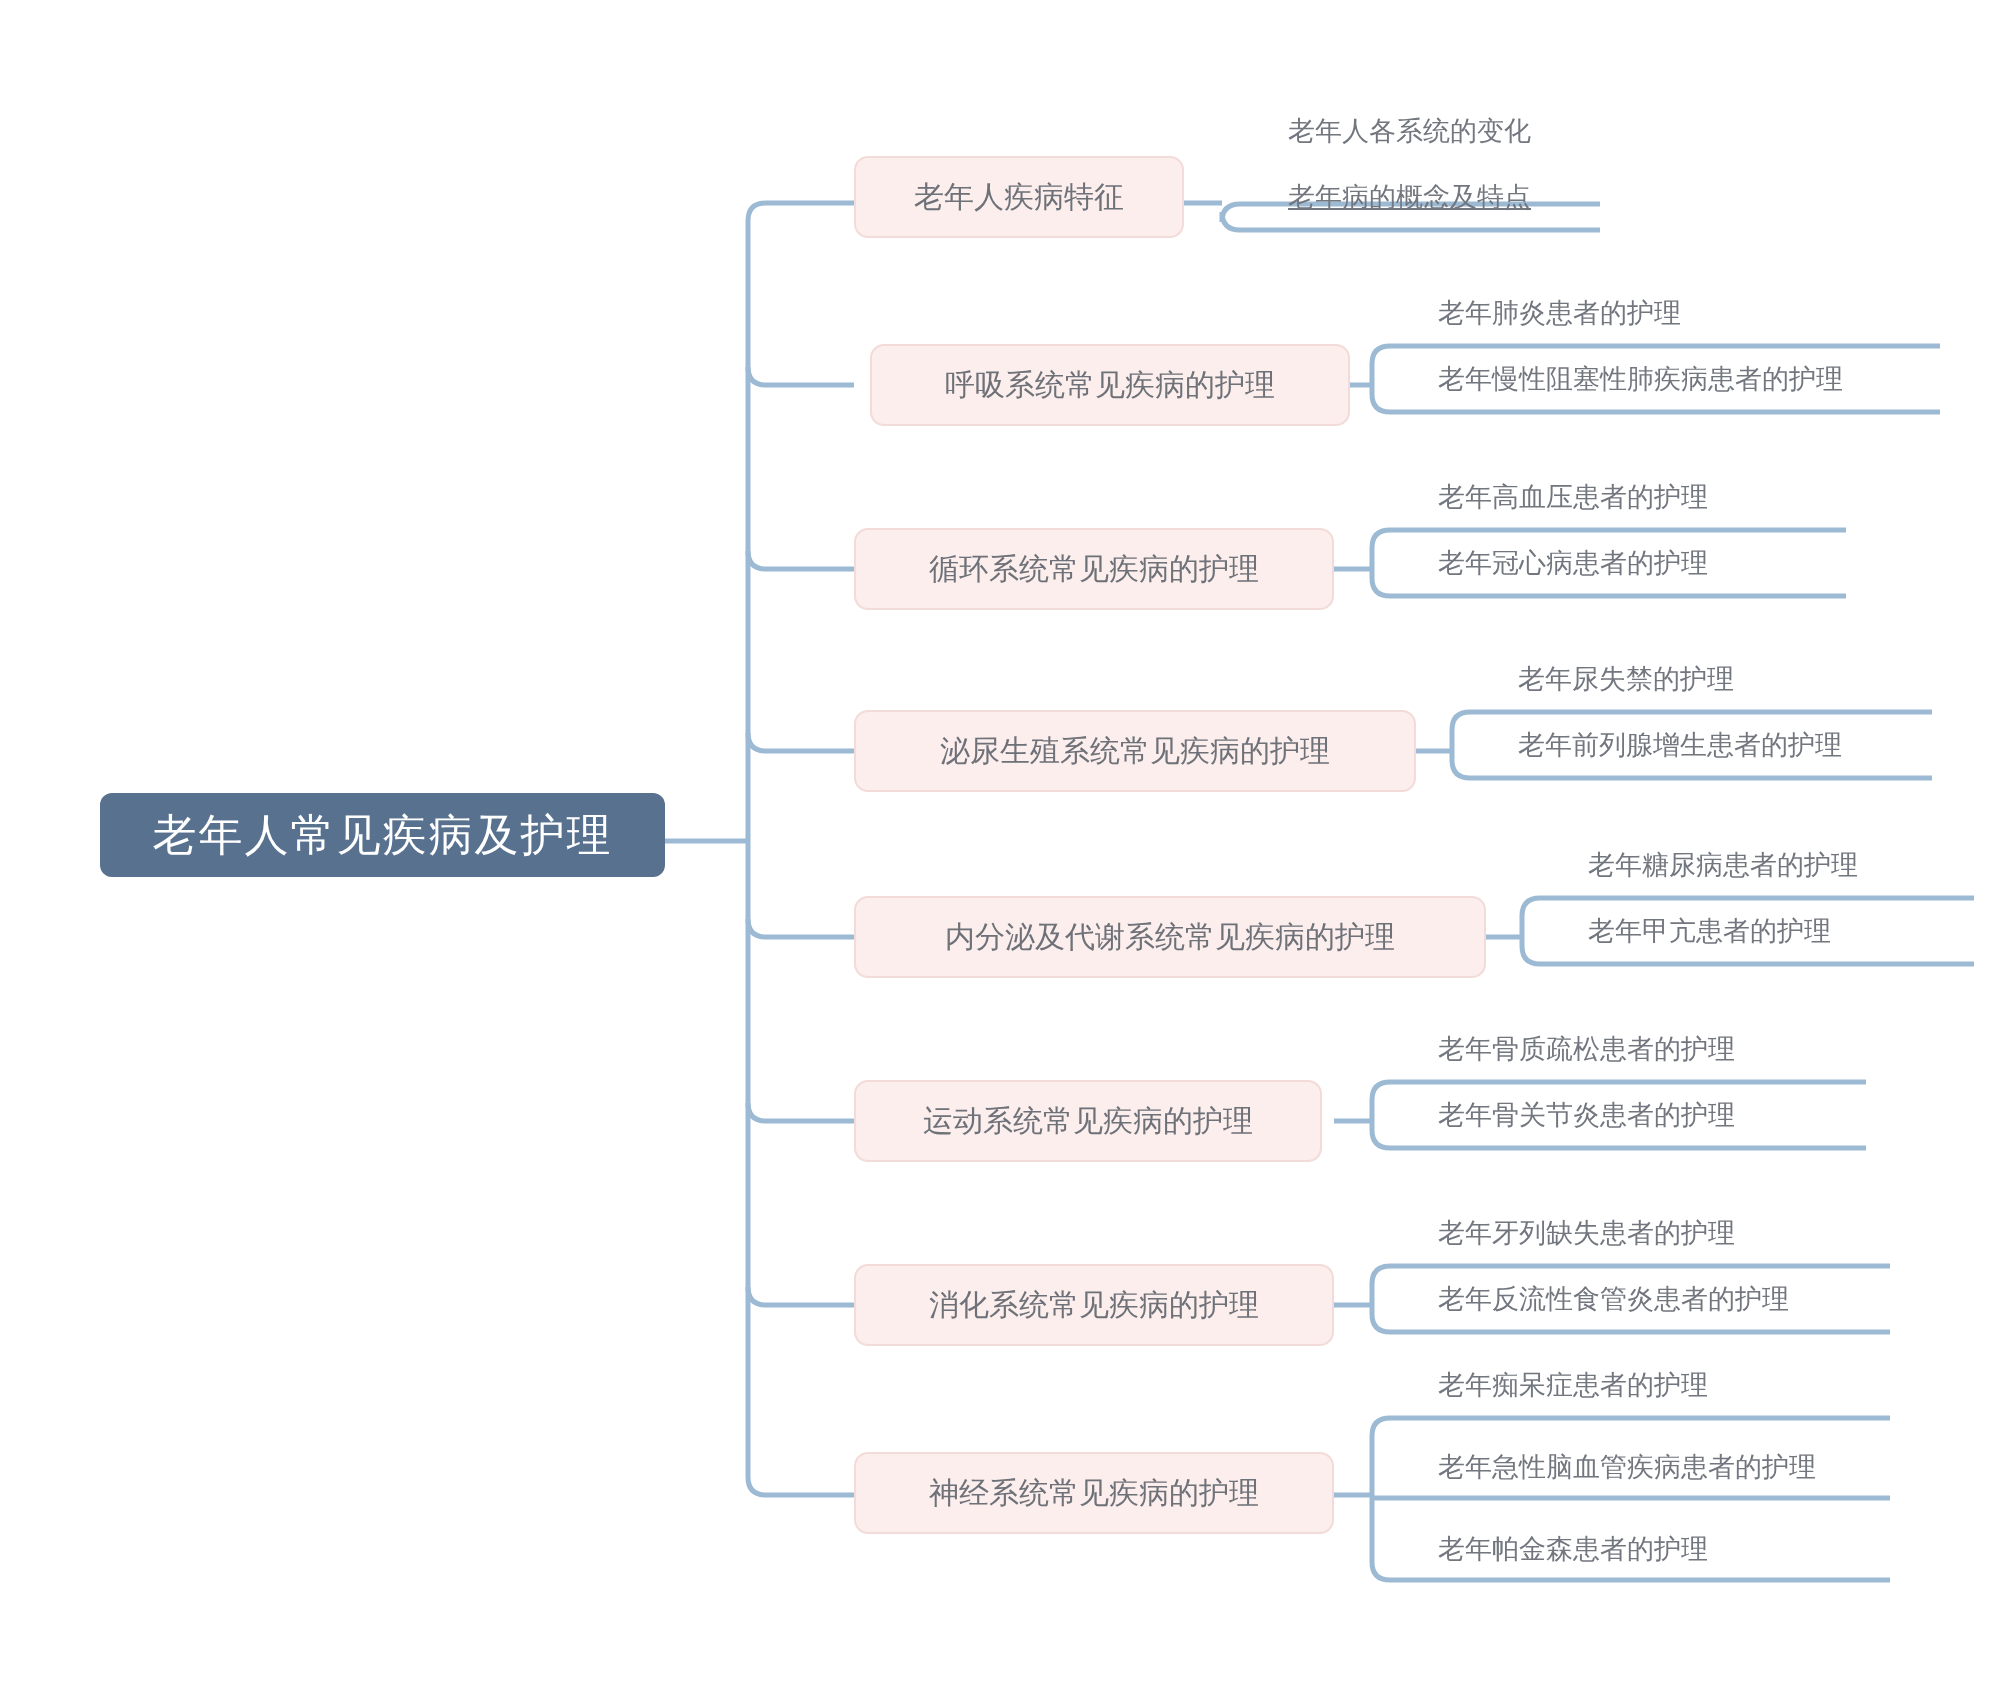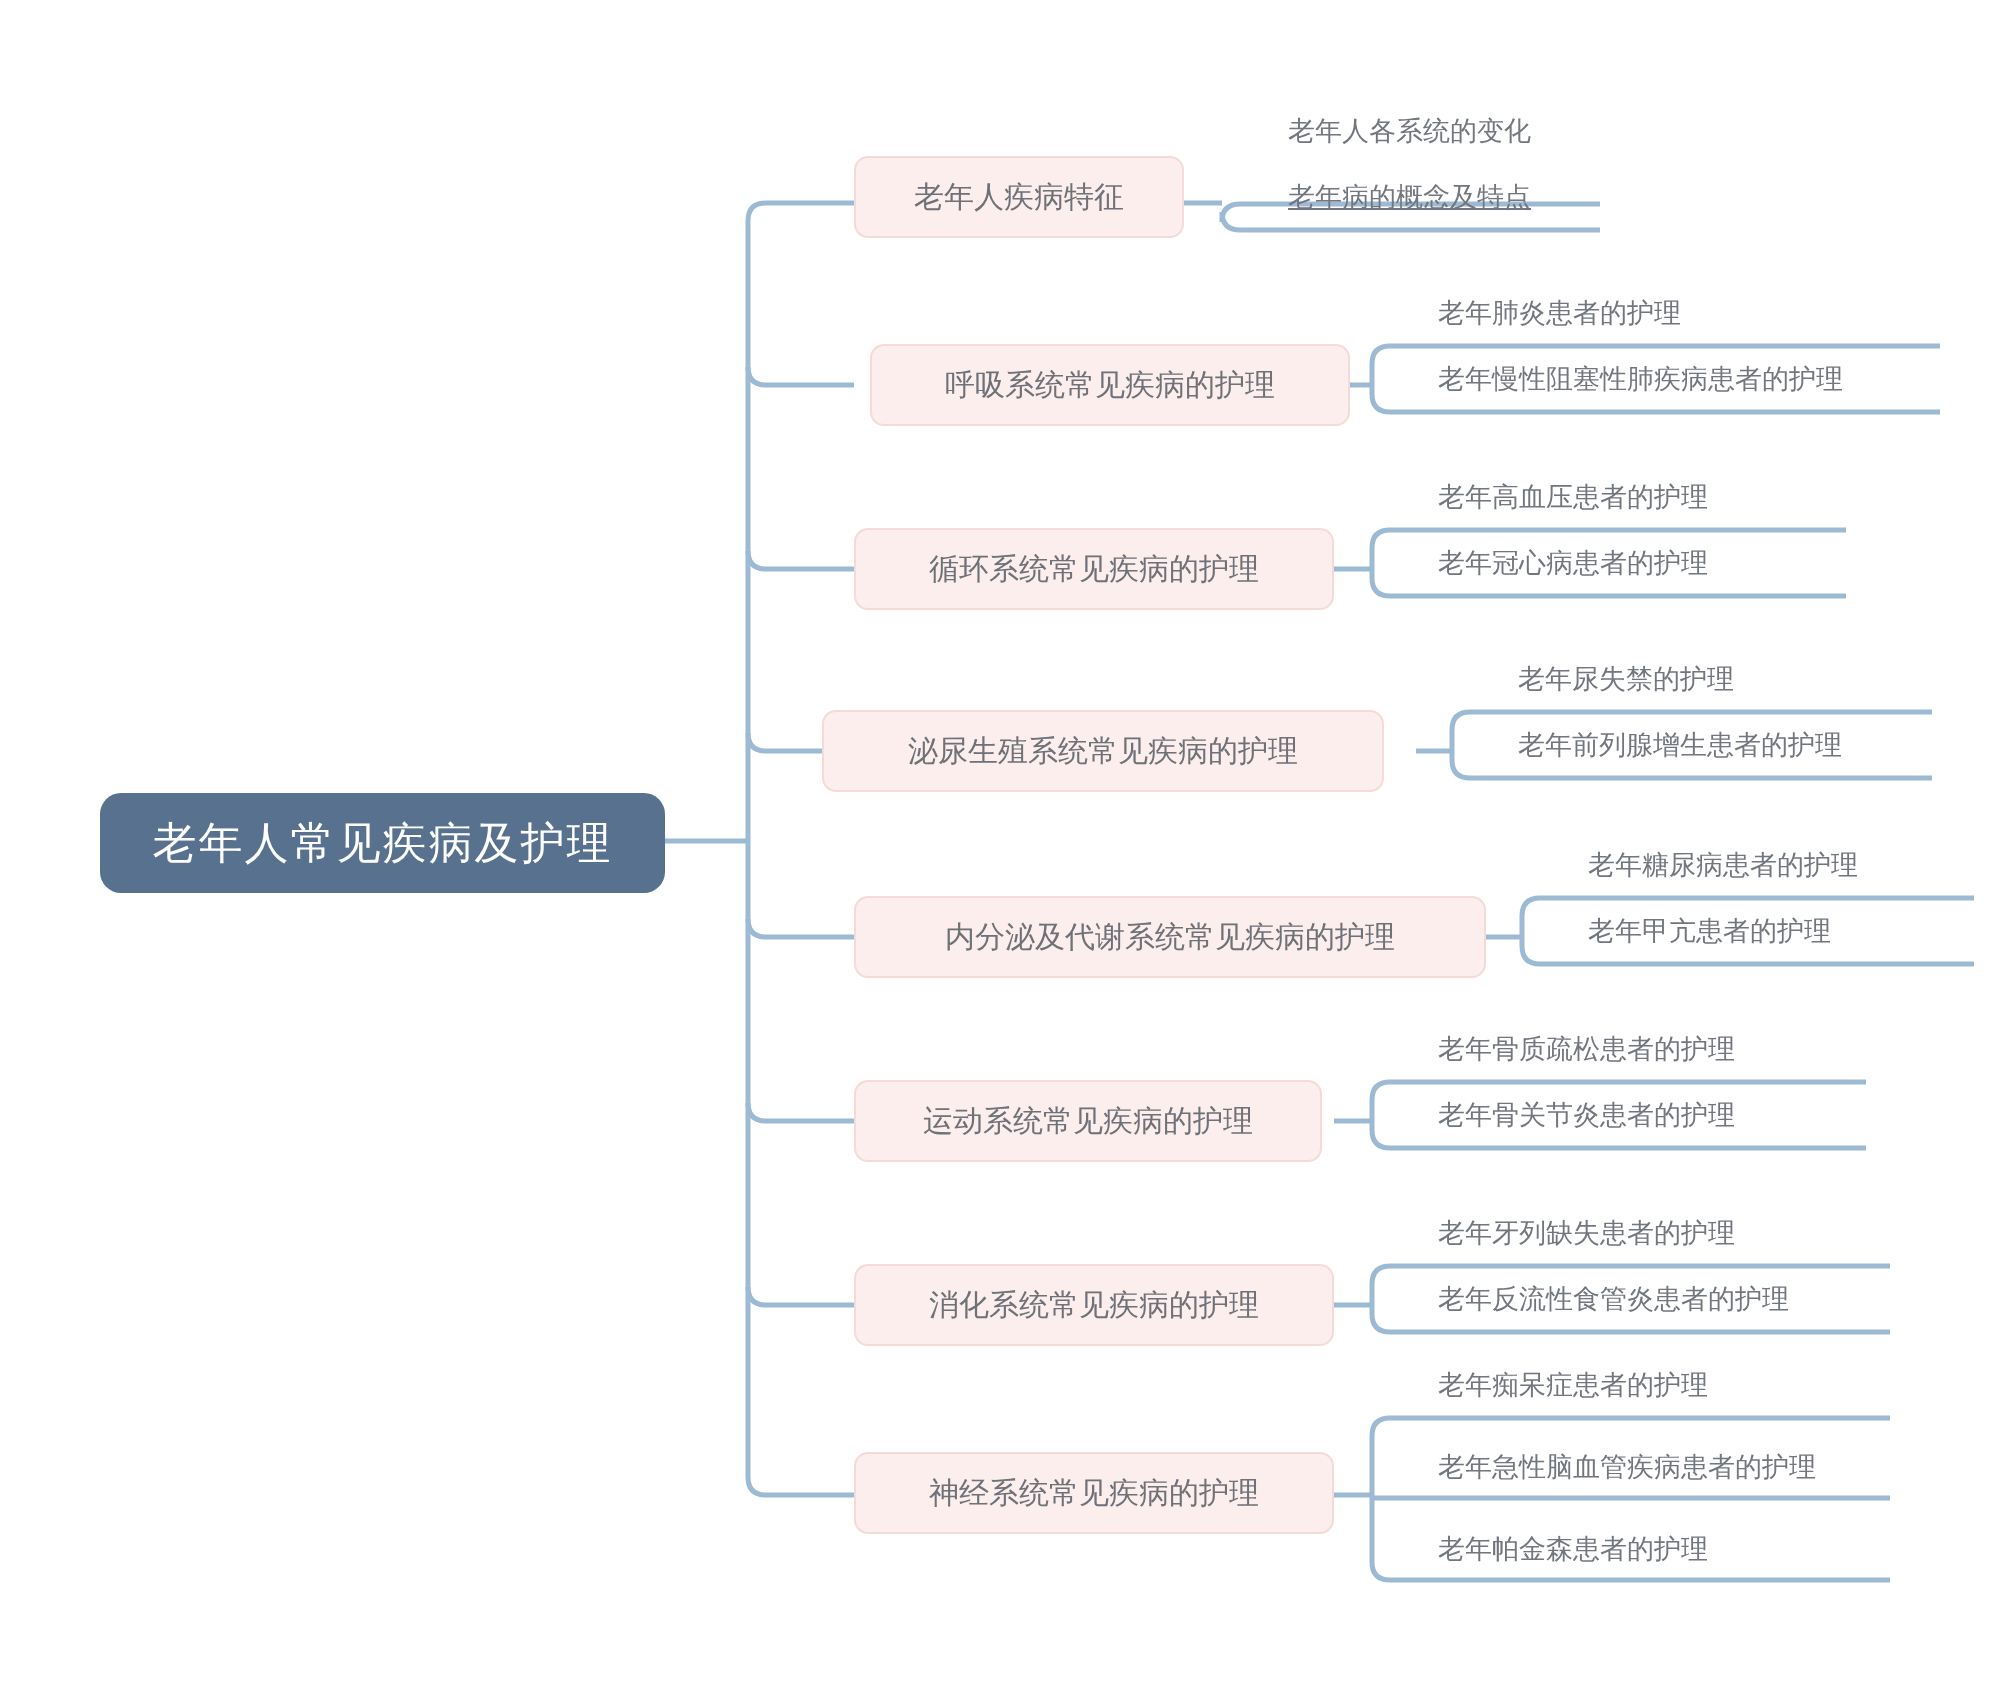--- a/index.html
+++ b/index.html
@@ -112,35 +112,35 @@
       <path d="M 1390 1266 Q 1372 1266 1372 1284 V 1314 Q 1372 1332 1390 1332" fill="none" stroke="#9dbad4" stroke-width="5" stroke-linecap="butt"></path>
       <path d="M 1390 1266 H 1890" fill="none" stroke="#9dbad4" stroke-width="5" stroke-linecap="butt"></path>
       <path d="M 1390 1332 H 1890" fill="none" stroke="#9dbad4" stroke-width="5" stroke-linecap="butt"></path>
       <path d="M 1334 1495 H 1372" fill="none" stroke="#9dbad4" stroke-width="5" stroke-linecap="butt"></path>
       <path d="M 1390 1418 Q 1372 1418 1372 1436 V 1562 Q 1372 1580 1390 1580" fill="none" stroke="#9dbad4" stroke-width="5" stroke-linecap="butt"></path>
       <path d="M 1390 1418 H 1890" fill="none" stroke="#9dbad4" stroke-width="5" stroke-linecap="butt"></path>
       <path d="M 1372 1498 H 1890" fill="none" stroke="#9dbad4" stroke-width="5" stroke-linecap="butt"></path>
       <path d="M 1390 1580 H 1890" fill="none" stroke="#9dbad4" stroke-width="5" stroke-linecap="butt"></path>
     </svg>
 
-  <div class="root-node" style="left:100px; top:793px; width:565px; height:100px;border-radius:21px;">老年人常见疾病及护理</div>
+  <div class="root-node" style="left:100px; top:793px; width:565px; height:84px;">老年人常见疾病及护理</div>
 
   <div class="branch-node" style="left:854px; top:156px; width:330px; height:82px;">老年人疾病特征</div>
   <div class="leaf-label" style="left:1288px; top:118px;">老年人各系统的变化</div>
   <div class="leaf-label" style="left:1288px; top:184px;text-decoration:underline;">老年病的概念及特点</div>
 
   <div class="branch-node" style="left:854px; top:344px; width:480px; height:82px;margin-left:16px;">呼吸系统常见疾病的护理</div>
   <div class="leaf-label" style="left:1438px; top:300px;">老年肺炎患者的护理</div>
   <div class="leaf-label" style="left:1438px; top:366px;">老年慢性阻塞性肺疾病患者的护理</div>
 
   <div class="branch-node" style="left:854px; top:528px; width:480px; height:82px;">循环系统常见疾病的护理</div>
   <div class="leaf-label" style="left:1438px; top:484px;">老年高血压患者的护理</div>
   <div class="leaf-label" style="left:1438px; top:550px;">老年冠心病患者的护理</div>
 
-  <div class="branch-node" style="left:822px; top:710px; width:562px; height:82px;">泌尿生殖系统常见疾病的护理</div>
+  <div class="branch-node" style="left:854px; top:710px; width:562px; height:82px;">泌尿生殖系统常见疾病的护理</div>
   <div class="leaf-label" style="left:1518px; top:666px;">老年尿失禁的护理</div>
   <div class="leaf-label" style="left:1518px; top:732px;">老年前列腺增生患者的护理</div>
 
   <div class="branch-node" style="left:854px; top:896px; width:632px; height:82px;">内分泌及代谢系统常见疾病的护理</div>
   <div class="leaf-label" style="left:1588px; top:852px;">老年糖尿病患者的护理</div>
   <div class="leaf-label" style="left:1588px; top:918px;">老年甲亢患者的护理</div>
 
   <div class="branch-node" style="left:854px; top:1080px; width:468px; height:82px;">运动系统常见疾病的护理</div>
   <div class="leaf-label" style="left:1438px; top:1036px;">老年骨质疏松患者的护理</div>
   <div class="leaf-label" style="left:1438px; top:1102px;">老年骨关节炎患者的护理</div>

